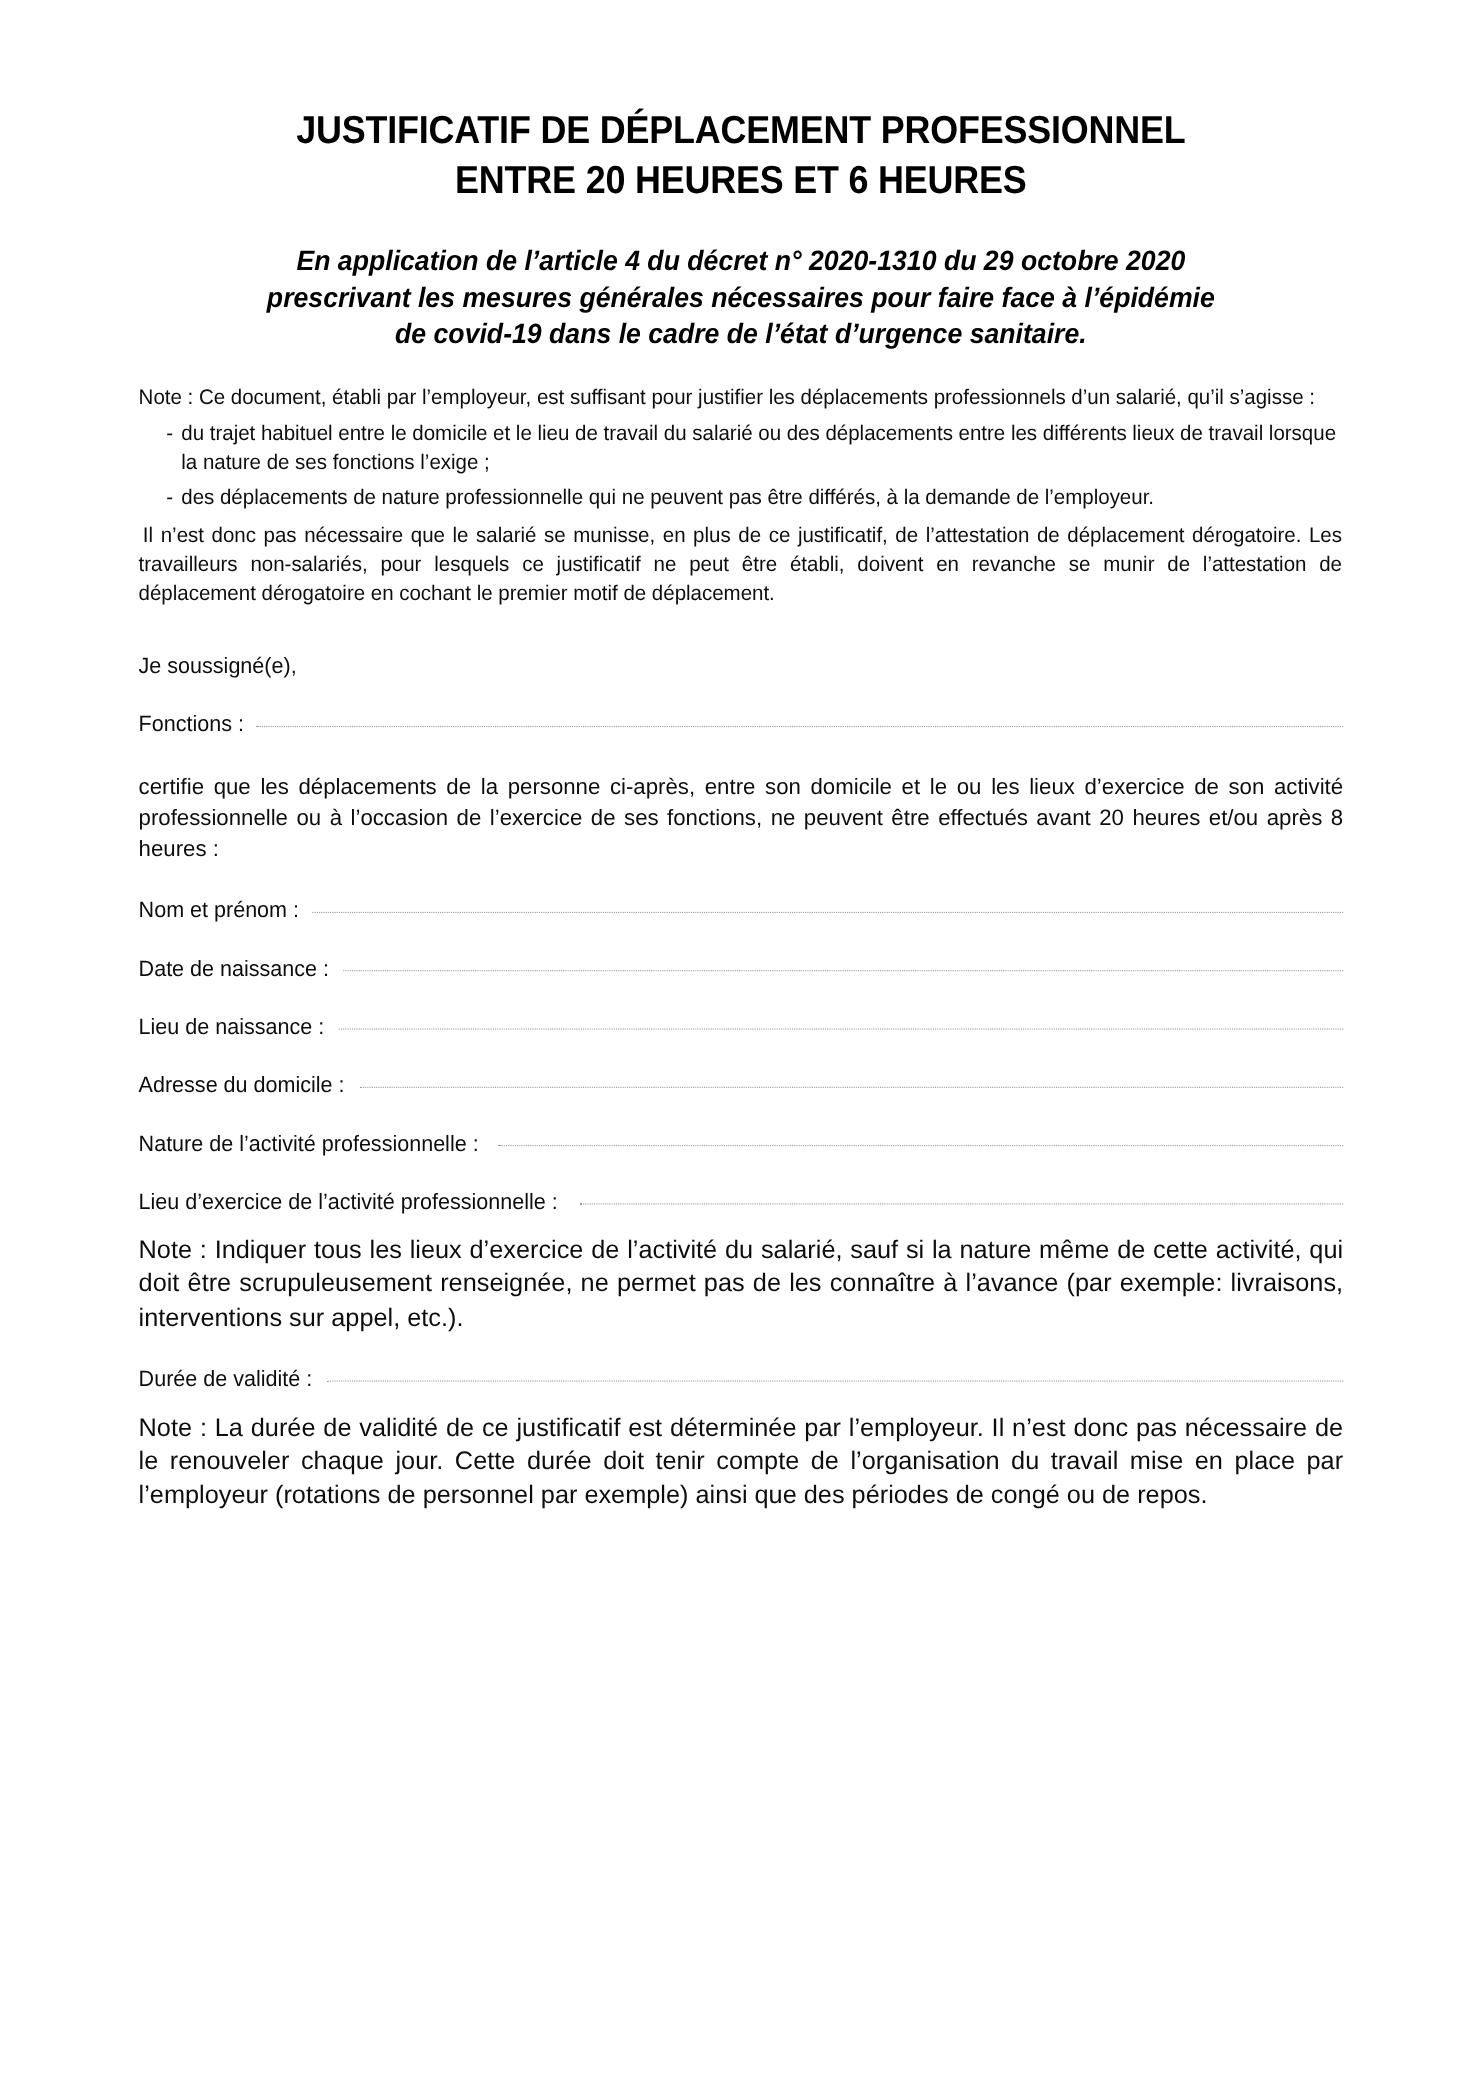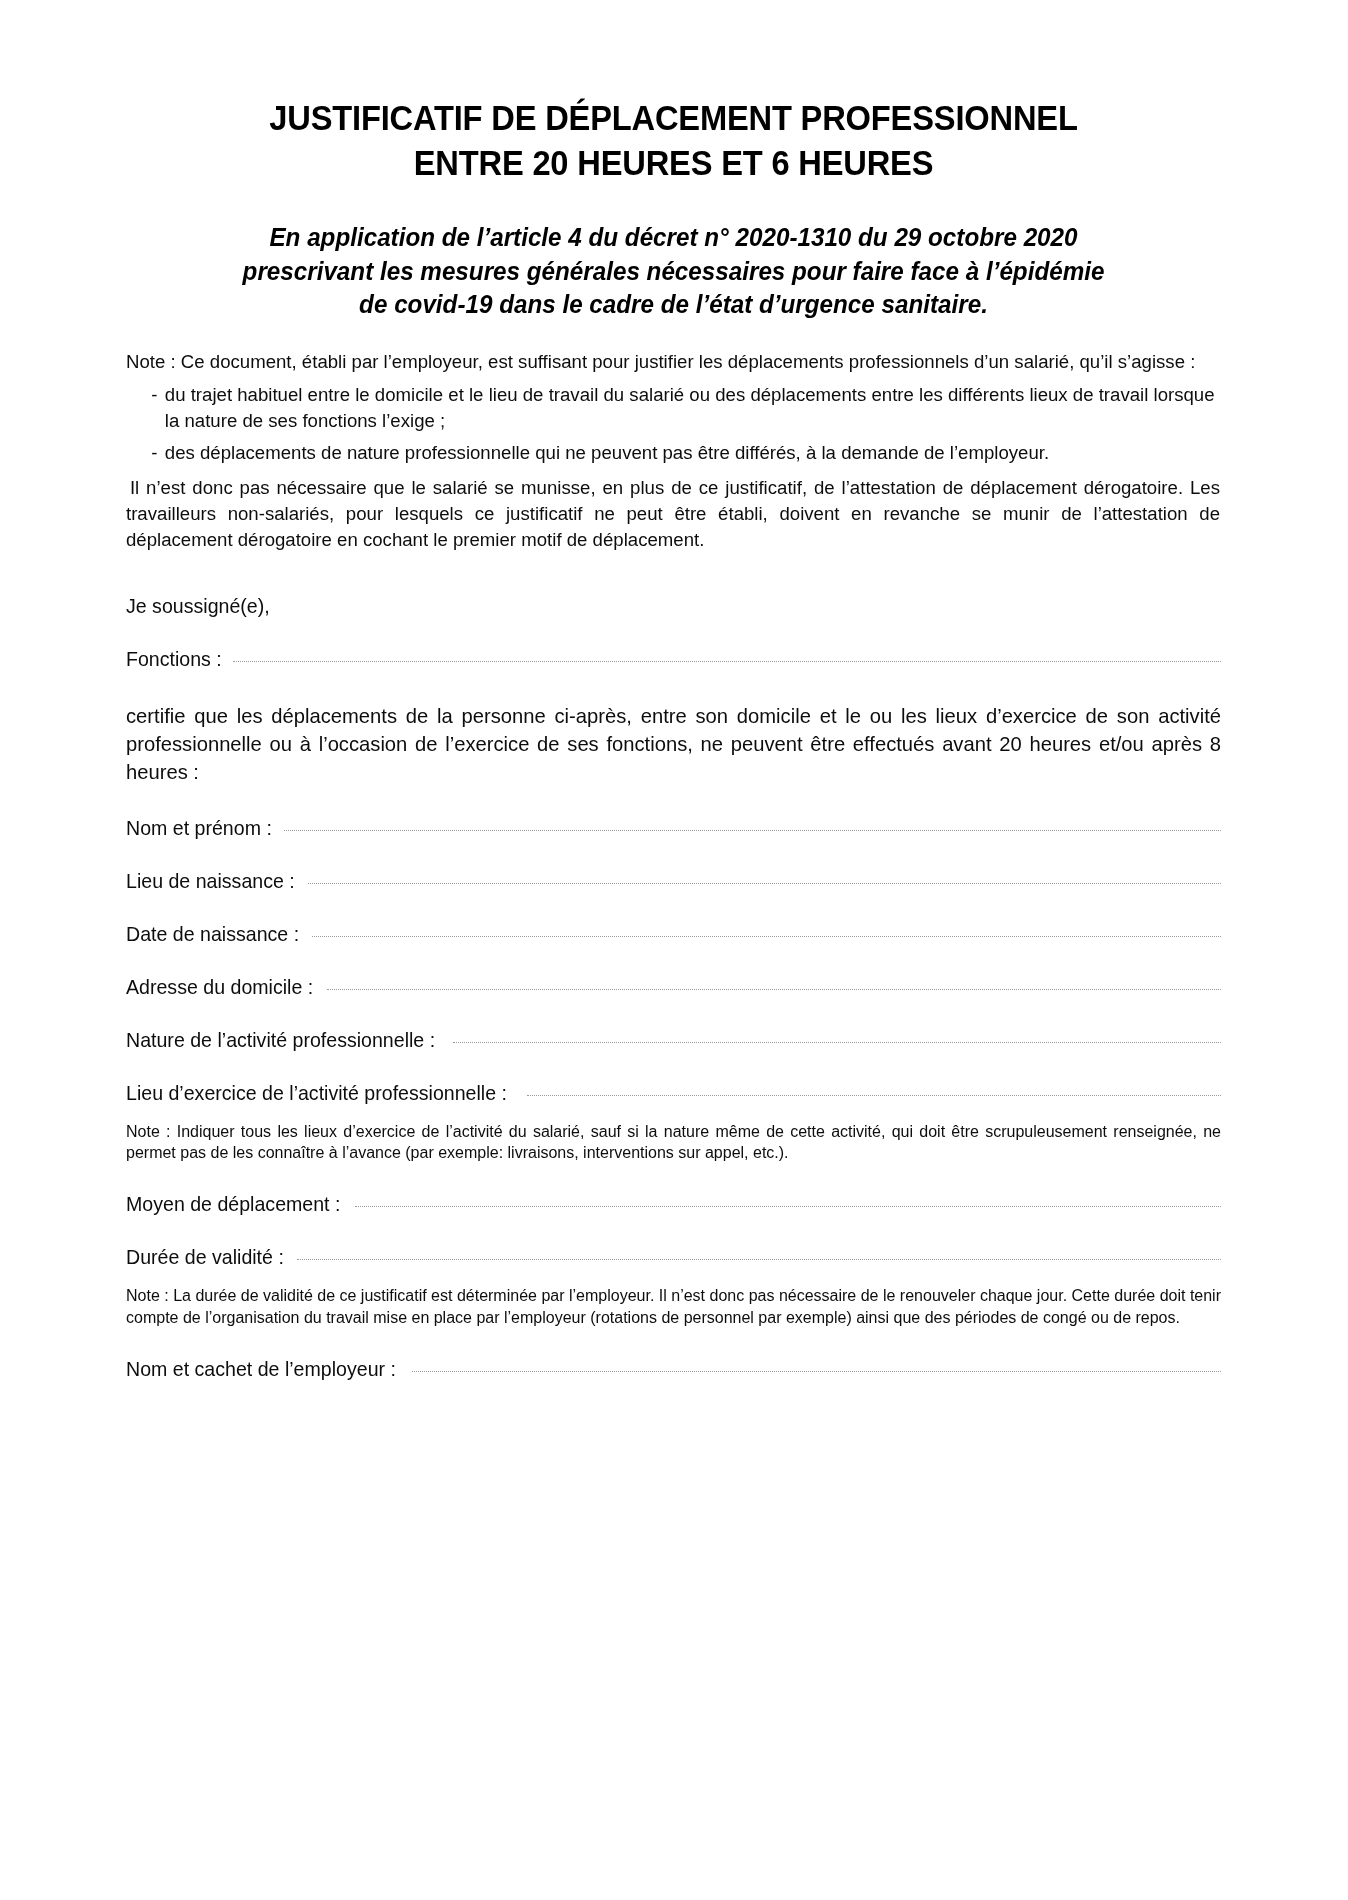--- a/index.html
+++ b/index.html
@@ -140,21 +140,21 @@
   
   .plain-line {
     margin-top: 42px;
     font-size: 20.2px;
     transform: scaleX(0.97);
     transform-origin: left center;
   }
 
   .block-note {
     margin-top: 16px;
-    font-size: 16px;
+    font-size: 23px;
     line-height: 1.33;
     text-align: justify;
   }
 
   .certify-para {
     margin-top: 32px;
     font-size: 20.2px;
     line-height: 1.38;
     text-align: justify;
   }
@@ -230,50 +230,46 @@
     </div>
 
     <div class="certify-para">certifie que les déplacements de la personne ci-après, entre son domicile et le ou les lieux d’exercice de son activité professionnelle ou à l’occasion de l’exercice de ses fonctions, ne peuvent être effectués avant 20 heures et/ou après 8 heures :</div>
 
     <div class="field-row">
       <span class="f-label">Nom et prénom :</span>
       <span class="f-dots"></span>
     </div>
 
     <div class="field-row">
+      <span class="f-label">Date de naissance :</span>
+      <span class="f-dots"></span>
+    </div>
+
+    <div class="field-row">
       <span class="f-label">Lieu de naissance :</span>
       <span class="f-dots"></span>
     </div>
 
     <div class="field-row">
-      <span class="f-label">Date de naissance :</span>
-      <span class="f-dots"></span>
-    </div>
-
-    <div class="field-row">
       <span class="f-label">Adresse du domicile :</span>
       <span class="f-dots"></span>
     </div>
 
     <div class="field-row">
       <span class="f-label">Nature de l’activité professionnelle :</span>
       <span class="f-dots"></span>
     </div>
 
     <div class="field-row">
       <span class="f-label">Lieu d’exercice de l’activité professionnelle :</span>
       <span class="f-dots"></span>
     </div>
 
     <div class="block-note">Note :  Indiquer tous les lieux d’exercice de l’activité du salarié, sauf si la nature même de cette activité, qui doit être scrupuleusement renseignée, ne permet pas de les connaître à l’avance (par exemple: livraisons, interventions sur appel, etc.).</div>
 
-    <div class="field-row">
-      <span class="f-label">Moyen de déplacement :</span>
-      <span class="f-dots"></span>
-    </div>
 
     <div class="field-row">
       <span class="f-label">Durée de validité :</span>
       <span class="f-dots"></span>
     </div>
 
     <div class="block-note">Note : La durée de validité de ce justificatif est déterminée par l’employeur. Il n’est donc pas nécessaire de le renouveler chaque jour. Cette durée doit tenir compte de l’organisation du travail mise en place par l’employeur (rotations de personnel par exemple) ainsi que des périodes de congé ou de repos.</div>
 
     <div class="field-row">
       <span class="f-label">Nom et cachet de l’employeur :</span>

